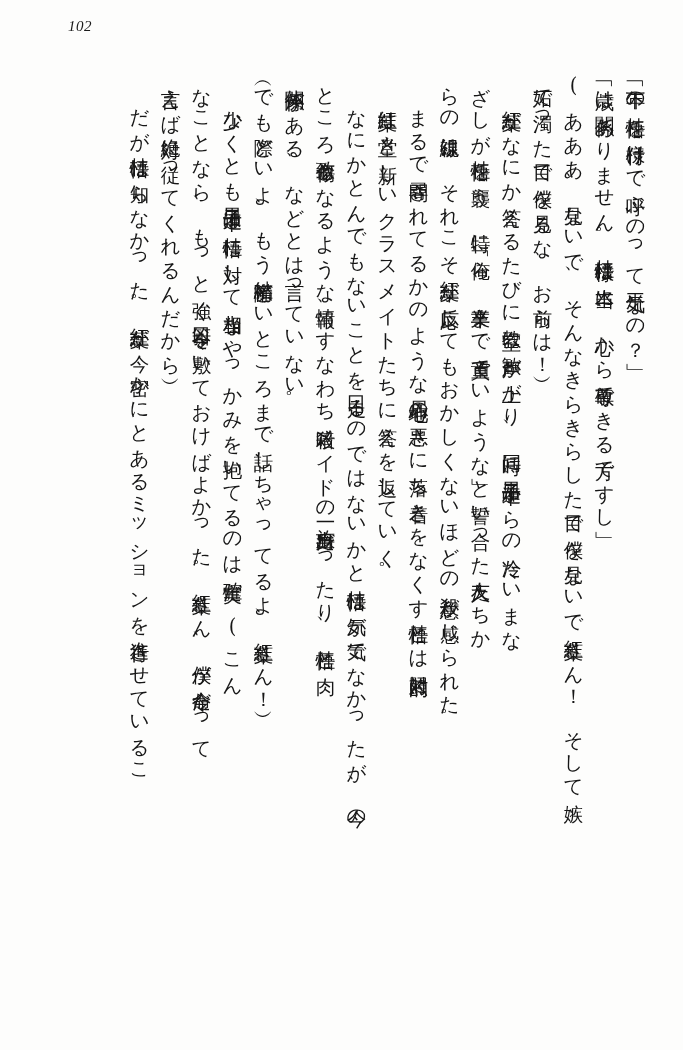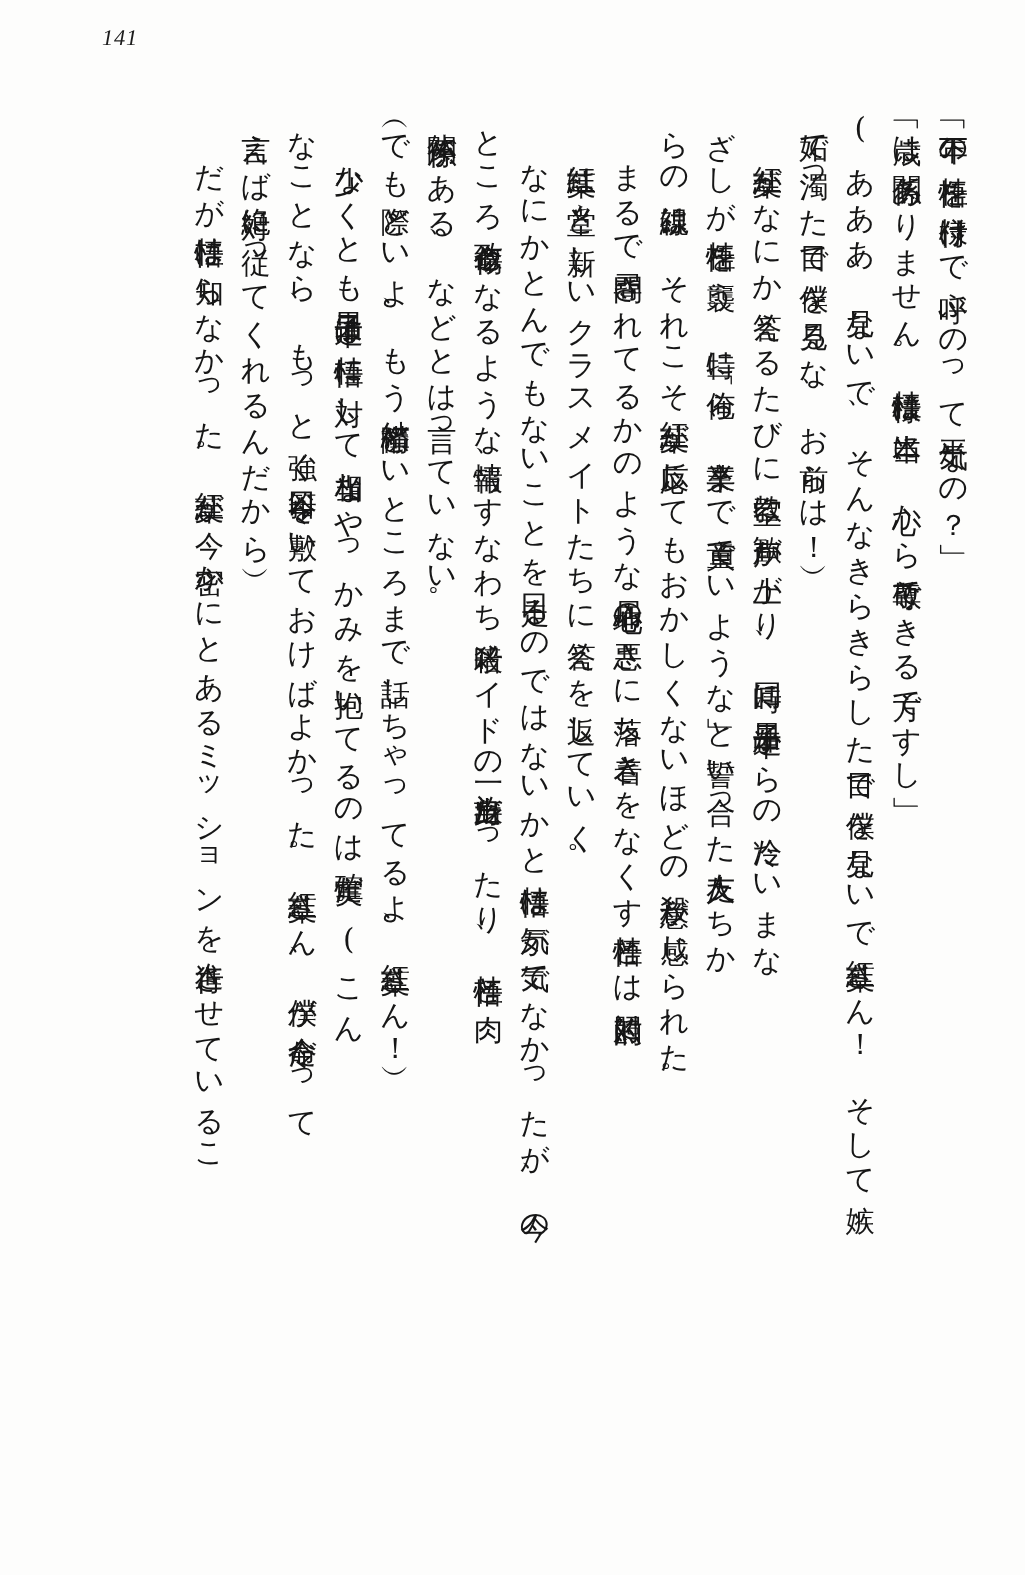--- a/index.html
+++ b/index.html
@@ -52,21 +52,21 @@
     flex: 0 0 31px;
     text-align: left;
     white-space: pre-wrap;
     word-break: break-all;
   }
 </style>
 </head>
 <body>
 
 <div class="page">
-  <div class="folio">141</div>
+  <div class="folio">102</div>
   <div class="text-block">
     <div class="col">「年下の桂悟を様付けで呼ぶのって平気なの？」</div>
     <div class="col">「歳は関係ありません。桂悟様は本当に、心から尊敬できる方ですし」</div>
     <div class="col">(あああ、見ないで、そんなきらきらした目で僕を見ないで紅葉さん！　そして嫉</div>
     <div class="col">妬で濁った目で僕を見るな、お前らは！）</div>
     <div class="col">　紅葉がなにか答えるたびに教室に歓声が上がり、同時に男子連中からの冷たいまな</div>
     <div class="col">ざしが桂悟を襲う。特に「俺ら、卒業まで童貞でいような」と誓い合った友人たちか</div>
     <div class="col">らの視線は、それこそ紅葉が反応してもおかしくないほどの殺意が感じられた。</div>
     <div class="col">　まるで尋問されてるかのような居心地の悪さに落ち着きをなくす桂悟とは対照的に、</div>
     <div class="col">　紅葉は堂々と新しいクラスメイトたちに答えを返していく。</div>

